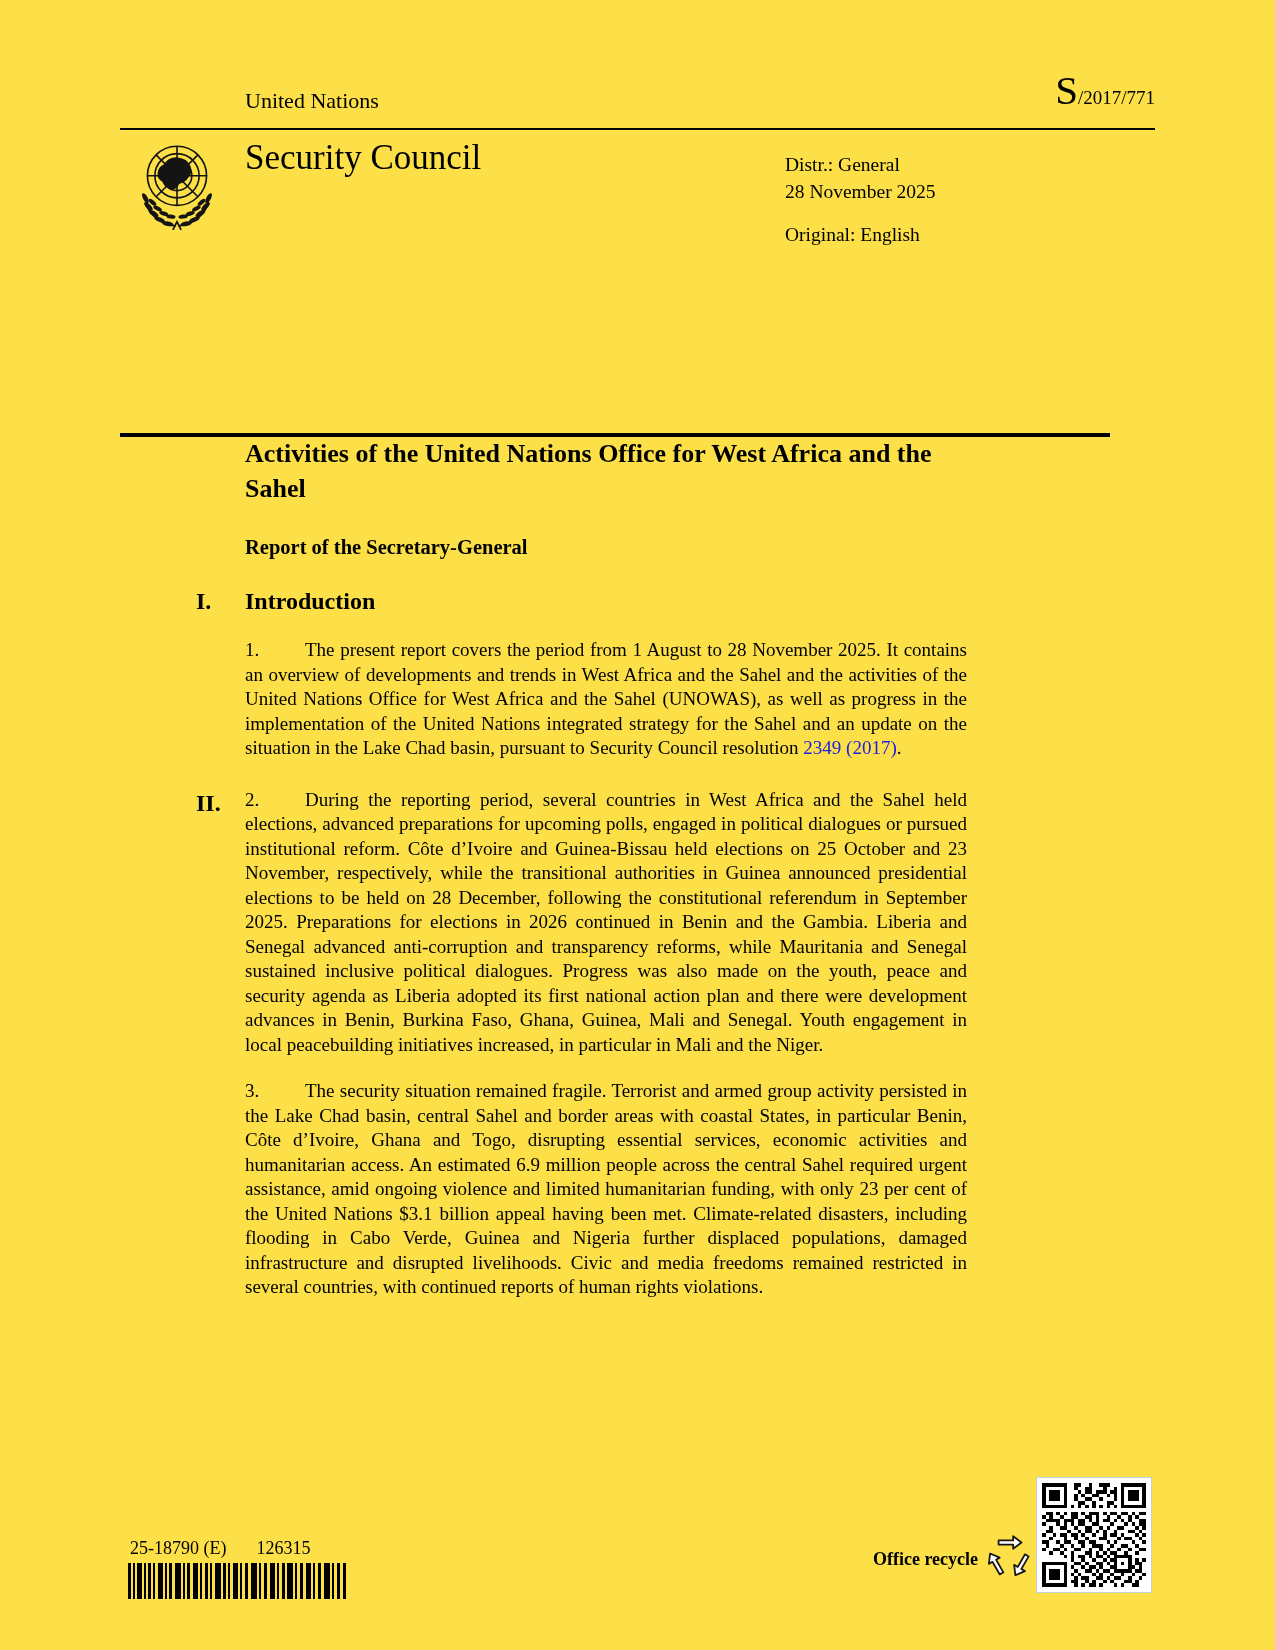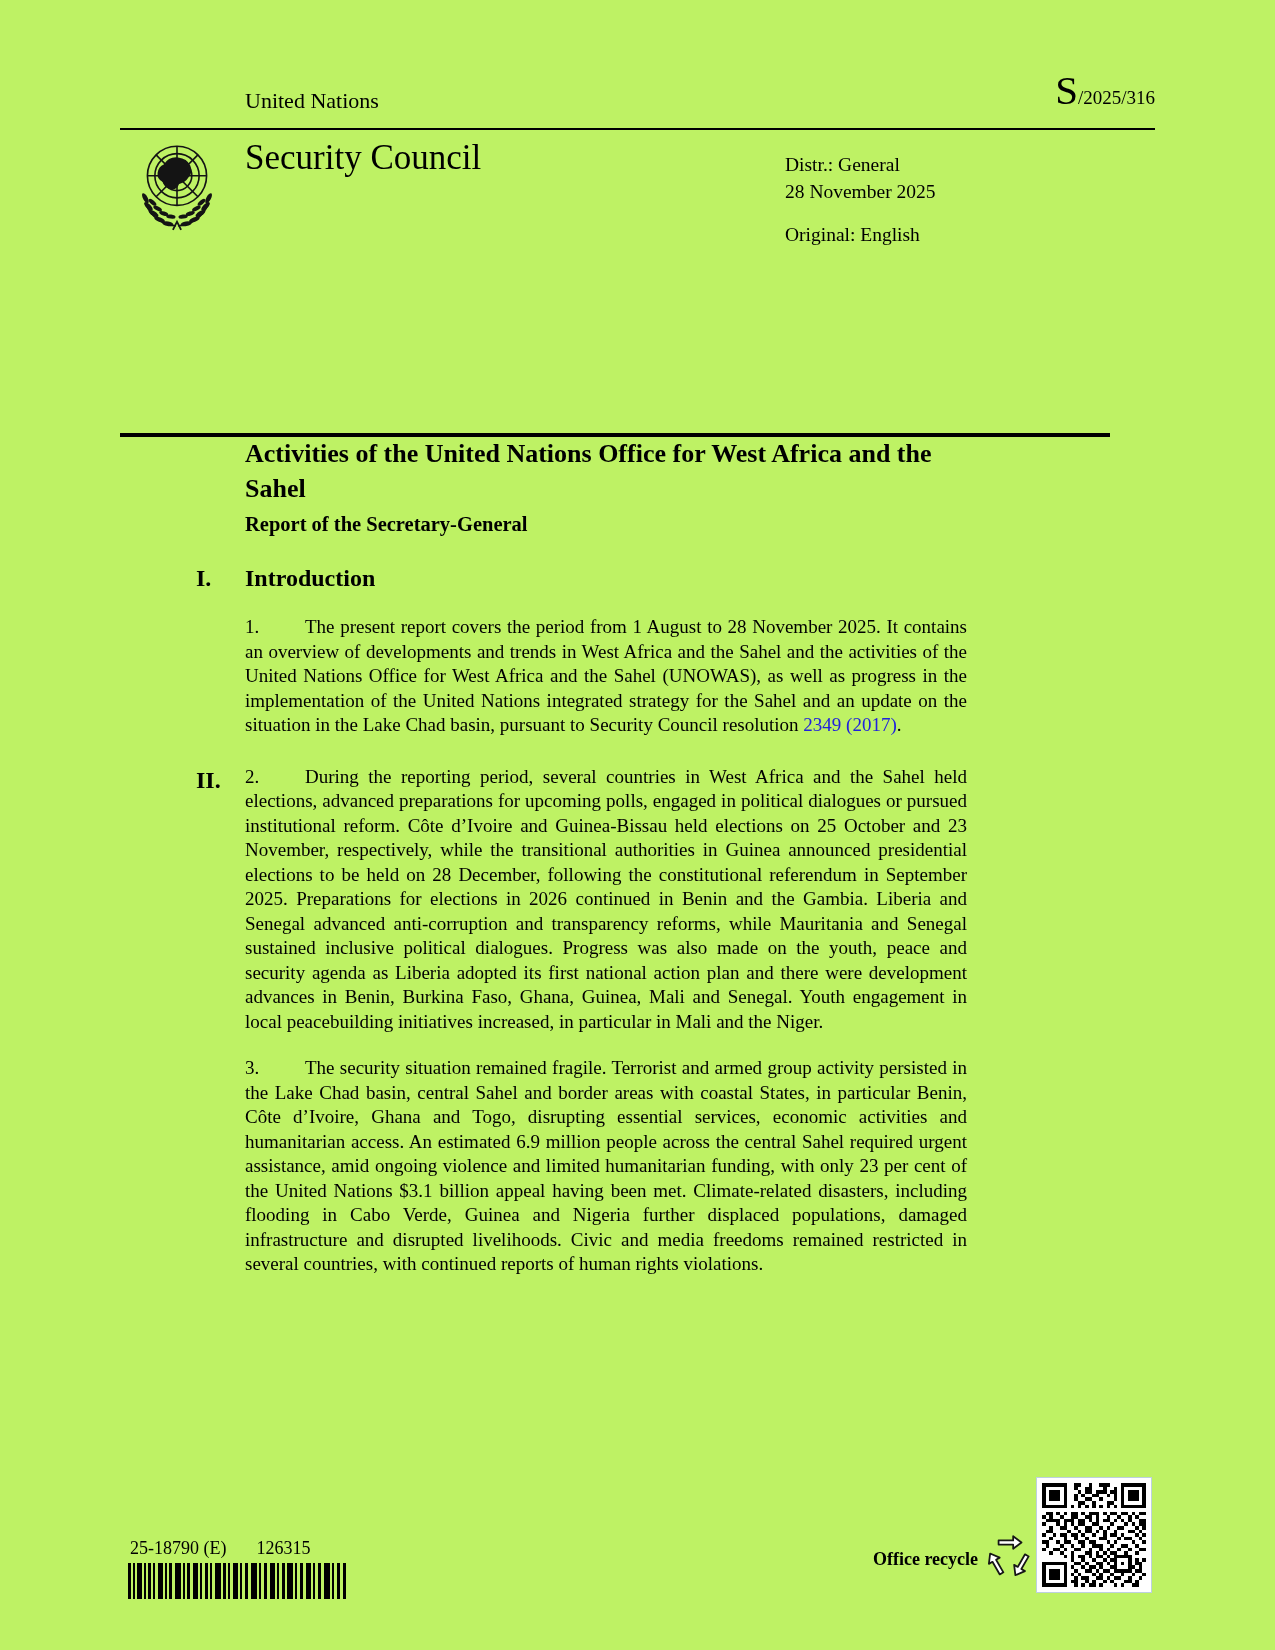--- a/index.html
+++ b/index.html
@@ -1,36 +1,36 @@
 <!DOCTYPE html>
 <html><head>
 <meta charset="utf-8">
 <style>
   * { margin:0; padding:0; box-sizing:border-box; }
   body { background:#ffffff; }
   .page {
     position:relative; width:1275px; height:1650px; margin:0 auto;
-    background:#bef264; color:#000;
+    background:#fde047; color:#000;
     font-family:"Liberation Serif", serif; overflow:hidden;
   }
   
   .masthead-left { position:absolute; left:245px; top:88px; font-size:22px; }
   .masthead-right { position:absolute; right:120px; top:70px; display:flex; align-items:baseline; }
   .sym-prefix { font-size:41px; line-height:1; }
   .sym-rest { font-size:19px; }
   .thin-rule { position:absolute; left:120px; top:128px; width:1035px; height:2px; background:#000; }
   .emblem { position:absolute; left:126px; top:135px; width:102px; height:102px; }
   .body-name { position:absolute; left:245px; top:138px; font-size:35px; font-weight:normal; }
   .distr-block { position:absolute; left:785px; top:151px; font-size:19.5px; line-height:27px; }
   .distr-block .original { margin-top:16px; }
   
   .thick-rule { position:absolute; left:120px; top:433px; width:990px; height:4px; background:#000; }
   .content { position:absolute; left:245px; top:436px; width:722px; }
   .doc-title { font-size:26px; line-height:35px; font-weight:bold; width:718px; }
-  .doc-subtitle { font-size:20.5px; font-weight:bold; margin-top:7px; }
+  .doc-subtitle { font-size:20.5px; font-weight:bold; margin-top:30px; }
   .sec-heading { position:relative; font-size:24px; font-weight:bold; margin-top:27px; line-height:30px; }
   .sec-num { position:absolute; left:-49px; top:0; }
   .para { font-size:19px; line-height:24.5px; text-align:justify; margin-top:22px; }
   .pnum { display:inline-block; width:60px; }
   a.doclink { color:#2121dc; text-decoration:none; }
   
   .footer-job { position:absolute; left:130px; top:1538px; font-size:18px; white-space:nowrap; }
   .footer-job .code { margin-left:30px; }
   .barcode { position:absolute; left:128px; top:1563px; width:218px; height:34px; }
   .recycle-label { position:absolute; left:836px; top:1549px; width:142px; text-align:right; font-size:18px; font-weight:bold; }
@@ -40,21 +40,21 @@
   .qr svg { width:100%; height:100%; display:block; }
 </style>
 </head>
 <body>
 
 <div class="page">
 
   <div class="masthead-left">United Nations</div>
   <div class="masthead-right">
     <span class="sym-prefix">S</span>
-      <span class="sym-rest">/2025/316</span>
+      <span class="sym-rest">/2017/771</span>
   </div>
   <div class="thin-rule"></div>
 
   <div class="emblem">
     <svg viewBox="0 0 100 100" xmlns="http://www.w3.org/2000/svg">
       <g fill="none" stroke="#141414" stroke-width="1.6">
         <circle cx="50" cy="40" r="29"></circle>
         <circle cx="50" cy="40" r="21.7"></circle>
         <circle cx="50" cy="40" r="14.5"></circle>
         <circle cx="50" cy="40" r="7.2"></circle>

